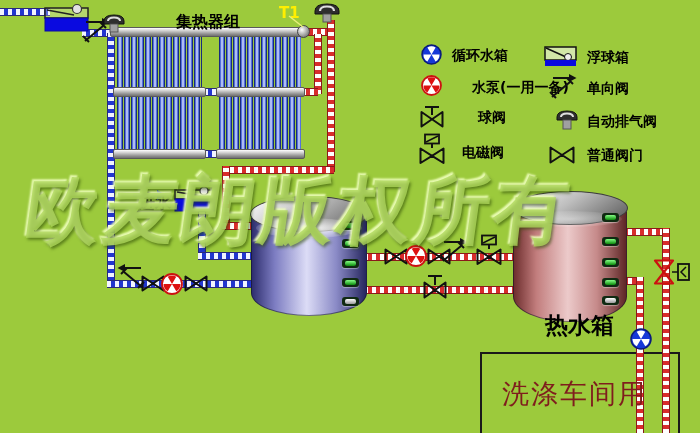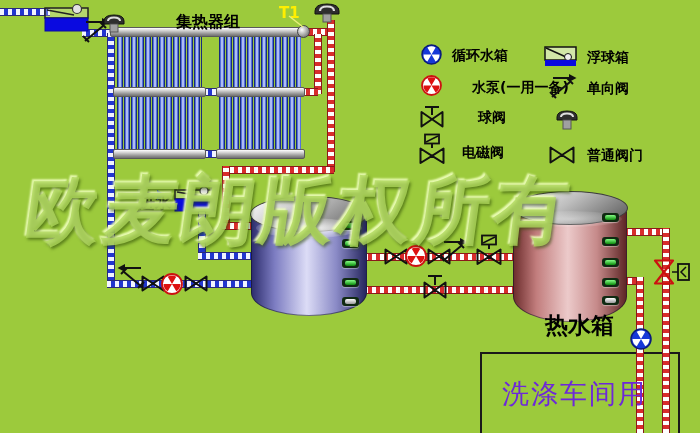--- a/index.html
+++ b/index.html
@@ -38,21 +38,21 @@
   .ind.white span{background:linear-gradient(#ffffff,#9a9a9a);}
   
   .lbl{position:absolute;color:#000000;font-weight:bold;z-index:6;white-space:nowrap;}
   .icon{position:absolute;z-index:6;line-height:0;}
   .watermark{position:absolute;left:26px;top:162px;z-index:8;pointer-events:none;
        font-size:74px;font-weight:bold;letter-spacing:4px;transform:skewX(-8deg);
        color:rgba(176,216,92,.78);
        text-shadow:2px 2px 3px rgba(40,70,0,.55),-2px -2px 2px rgba(238,255,185,.95);}
   .washbox{position:absolute;left:480px;top:352px;width:196px;height:80px;
        border:2px solid #1a1a1a;z-index:1;}
-  .wash-text{position:absolute;left:502px;top:376px;font-size:27px;color:#6d28d9;
+  .wash-text{position:absolute;left:502px;top:376px;font-size:27px;color:#7f1d1d;
        letter-spacing:2px;z-index:6;white-space:nowrap;}
 </style>
 </head>
 <body>
 
 <div class="stage">
 
   <div class="watermark">欧麦朗版权所有</div>
 
   <div class="pipe ph cold" style="left:0;top:8px;width:50px;"></div>
@@ -319,20 +319,21 @@
   </div>
   <div class="lbl" style="left:452px;top:109px;font-size:14px;margin-left:26px;">球阀</div>
 
   <div class="icon" style="left:555px;top:109px;">
     <svg width="24" height="21">
       <path d="M2,11 L2,8 Q2,2 12,2 Q22,2 22,8 L22,11 Z" fill="#2e2e2e" stroke="#111"></path>
       <path d="M6,8 Q6,4.5 12,4.5 Q18,4.5 18,8" fill="none" stroke="#dedede" stroke-width="2"></path>
       <rect x="8" y="11" width="8" height="9" fill="#a0a0a0" stroke="#555"></rect>
     </svg>
   </div>
+  <div class="lbl" style="left:587px;top:113px;font-size:14px;">自动排气阀</div>
 
   <div class="icon" style="left:419px;top:133px;">
     <svg width="26" height="31">
       <rect x="6" y="1.5" width="14" height="9" fill="none" stroke="#111" stroke-width="1.8"></rect>
       <line x1="7" y1="9" x2="19" y2="3" stroke="#111" stroke-width="1.5"></line>
       <line x1="13" y1="10.5" x2="13" y2="15" stroke="#111" stroke-width="2"></line>
       <path d="M1.5,15.5 L1.5,30 L13,22.8 Z M24.5,15.5 L24.5,30 L13,22.8 Z" fill="none" stroke="#111" stroke-width="2" stroke-linejoin="round"></path>
     </svg>
   </div>
   <div class="lbl" style="left:462px;top:144px;font-size:14px;">电磁阀</div>

